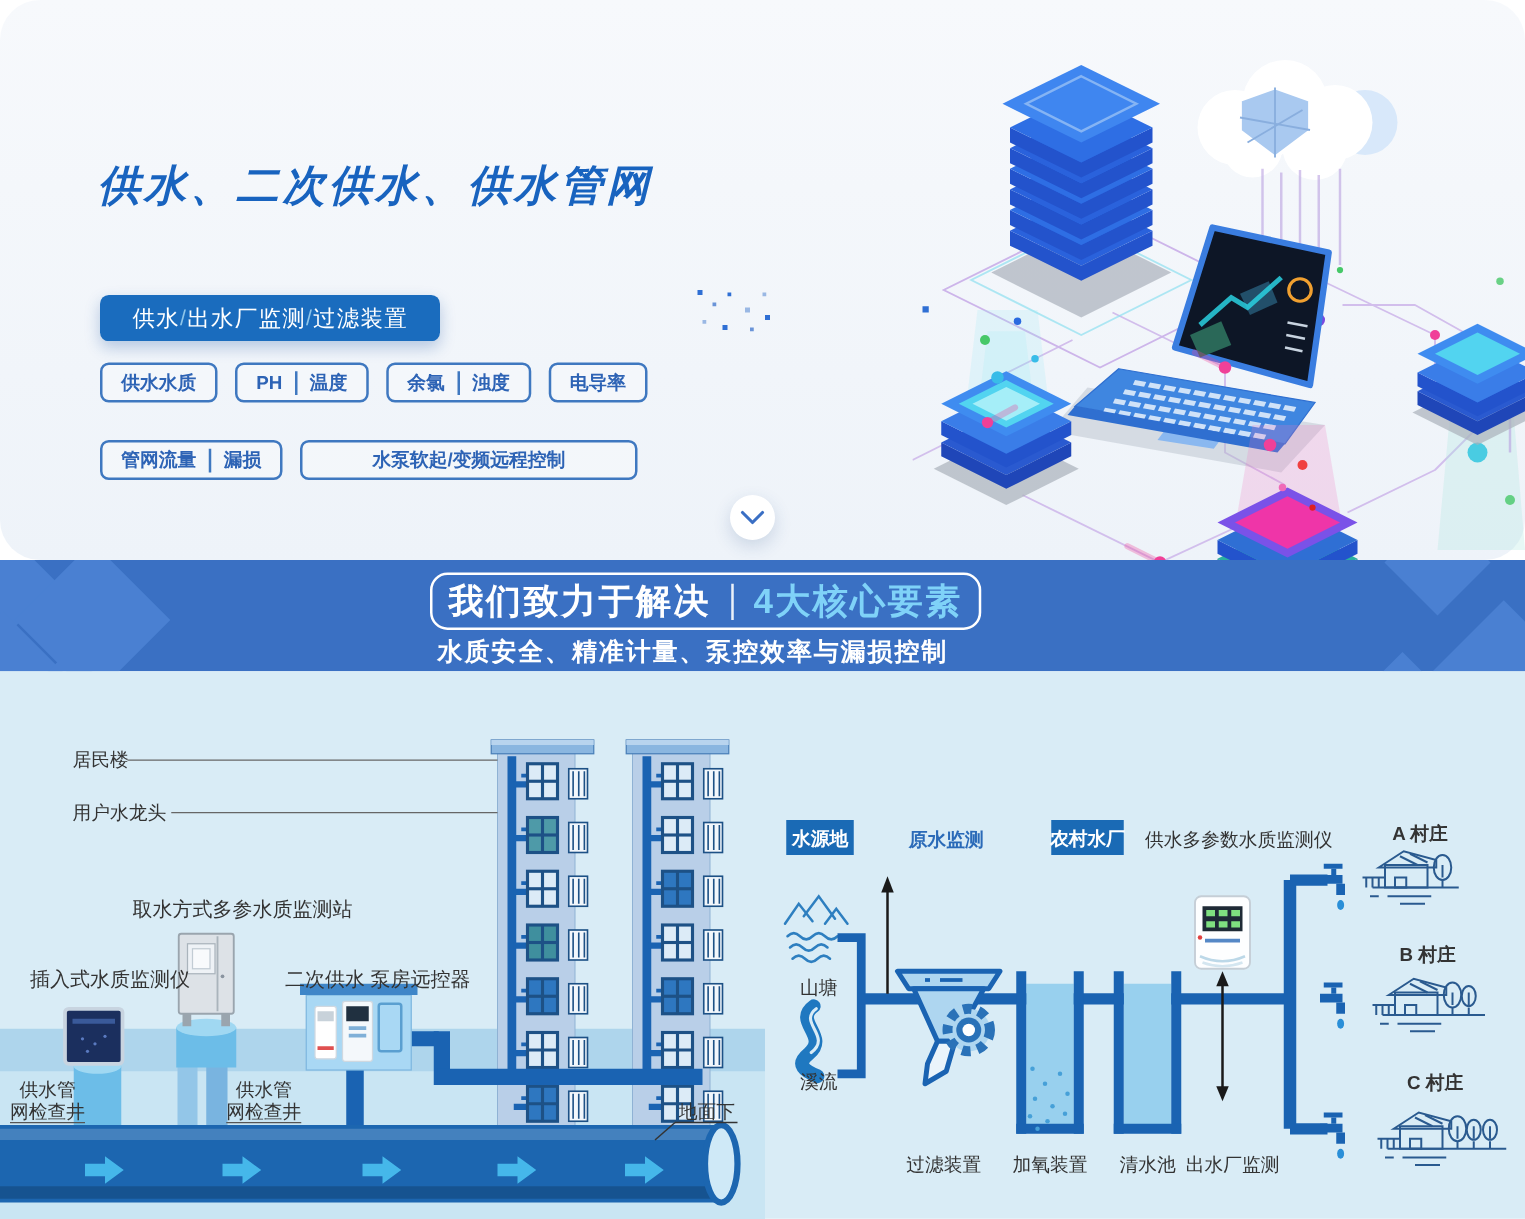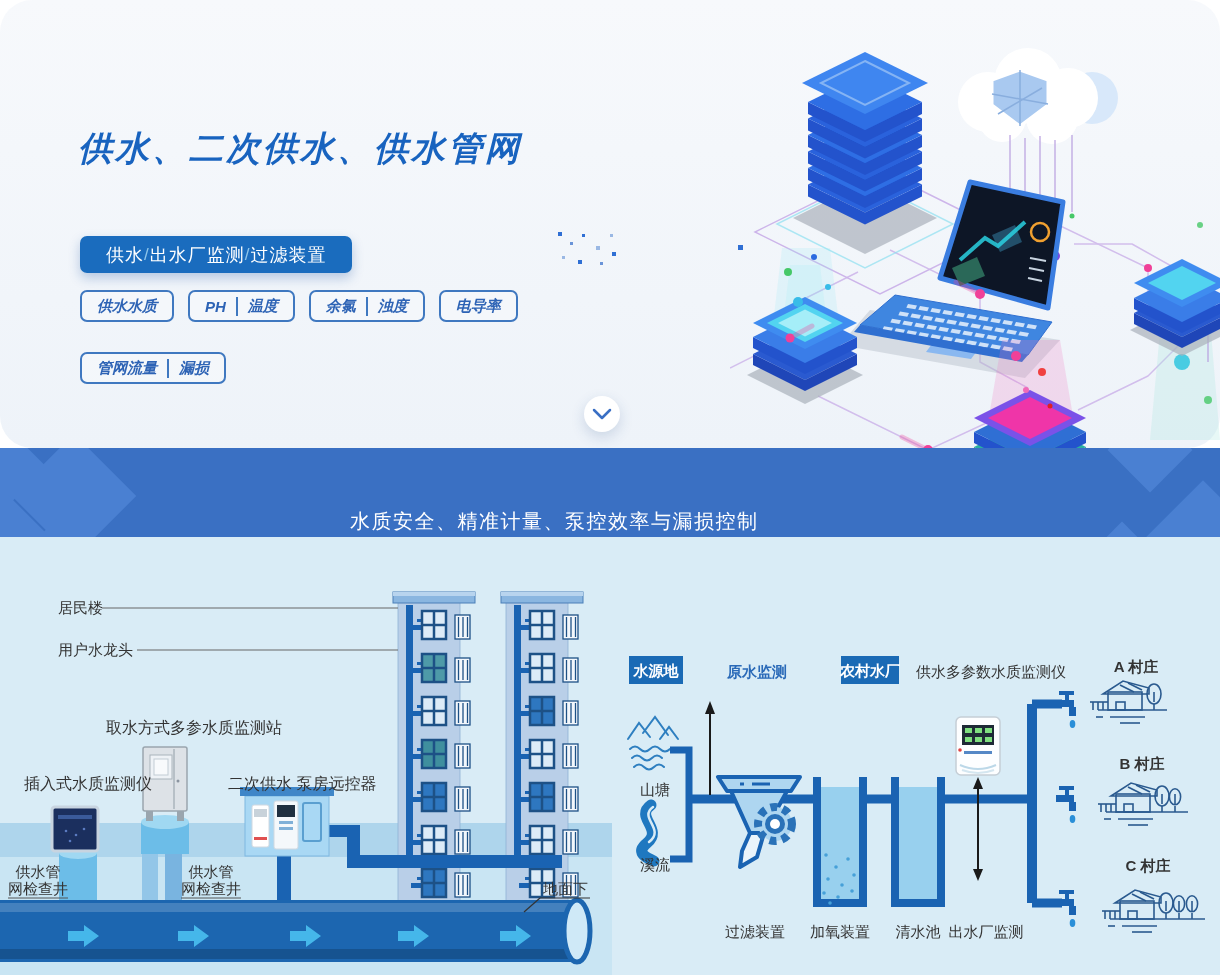--- a/index.html
+++ b/index.html
@@ -17,38 +17,38 @@
   .tab-primary{background:var(--tab-left);color:#fff;font-size:18px;font-weight:bold;
     display:flex;align-items:center;padding:0 22px;letter-spacing:1px;}
   .tab-rest{background:var(--tab-right);display:flex;align-items:center;
     padding:0 26px;color:#fff;font-size:18px;letter-spacing:1px;}
   .tab-item{cursor:pointer;}
   .tab-sep{color:#8fc6ea;font-size:17px;}
   .tags-row{position:absolute;left:80px;display:flex;gap:14px;}
   .tags-row.r1{top:290px;} .tags-row.r2{top:332px;margin-top:20px;}
   .tag{display:flex;align-items:center;border:2px solid #3f78c0;border-radius:7px;
     height:28px;padding:0 15px;color:#2d63b5;font-size:15px;font-weight:bold;gap:10px;
-    background:rgba(255,255,255,.25);font-style:italic;}
+    background:rgba(255,255,255,.25);}
   .tag.wide{padding:0 56px;}
   .tag-div{width:2px;height:19px;background:#3f78c0;}
   .chevron-btn{position:absolute;left:584px;top:396px;width:36px;height:36px;border-radius:50%;
     background:#fff;box-shadow:0 5px 14px rgba(40,80,140,.18);display:flex;align-items:center;
     justify-content:center;cursor:pointer;}
   .hero-dots{position:absolute;left:552px;top:226px;}
   
   .banner{position:absolute;left:0;top:448px;width:1220px;height:89px;
     background:var(--banner-bg);overflow:hidden;}
   .diamond{position:absolute;background:#4a80d2;transform:rotate(45deg);}
   .banner-pill{position:absolute;left:344px;top:10px;width:441px;height:46px;
     border:2.5px solid #fff;border-radius:14px;display:flex;align-items:center;
     justify-content:center;gap:16px;box-sizing:border-box;}
   .pill-left{font-size:28px;font-weight:900;color:#fff;letter-spacing:2px;white-space:nowrap;}
   .pill-div{width:2px;height:29px;background:rgba(255,255,255,.9);}
   .pill-right{font-size:28px;font-weight:900;color:var(--accent-cyan);letter-spacing:2px;white-space:nowrap;}
-  .banner-sub{position:absolute;left:350px;top:60px;font-size:20px;font-weight:normal;
+  .banner-sub{position:absolute;left:350px;top:60px;font-size:20px;font-weight:bold;
     color:#fff;letter-spacing:1.5px;white-space:nowrap;}
   
   .diagram-wrap{position:absolute;left:0;top:537px;width:1220px;height:497px;background:#d9ecf6;}
   svg text{font-family:"Liberation Sans","DejaVu Sans",sans-serif;}
 </style>
 </head>
 <body>
 
 <div id="page" style="--brand-blue: #1863bf; --banner-bg: #3a70c3; --accent-cyan: #7fd2f8; --tab-left: #1e93ca; --tab-right: #1a6cbe;">
 
@@ -81,20 +81,23 @@
         </div>
         <div class="tag">
           <span>电导率</span>
         </div>
       </div>
     <div class="tags-row r2">
         <div class="tag">
           <span>管网流量</span>
           <span class="tag-div"></span>
           <span>漏损</span>
+        </div>
+        <div class="tag wide">
+          <span>水泵软起/变频远程控制</span>
         </div>
       </div>
 
     <svg class="hero-dots" width="70" height="48">
       <g fill="#2f6fd4">
         <rect x="6" y="6" width="4" height="4"></rect>
           <rect x="30" y="8" width="3" height="3"></rect>
         <rect x="26" y="34" width="4" height="4"></rect>
           <rect x="60" y="26" width="4" height="4"></rect>
       </g>
@@ -309,20 +312,25 @@
     <div id="banner-diamonds">
         <div class="diamond" style="left: -38px; top: -16px; width: 70px; height: 70px;"></div>
         <div class="diamond" style="left: 30px; top: 4px; width: 88px; height: 88px;"></div>
         <div class="diamond" style="left: -34px; top: 56px; width: 72px; height: 72px;"></div>
         <div class="diamond" style="left: 26px; top: 84px; width: 60px; height: 60px;"></div>
         <div class="diamond" style="left: 1160px; top: 50px; width: 86px; height: 86px;"></div>
         <div class="diamond" style="left: 1092px; top: 86px; width: 60px; height: 60px;"></div>
         <div class="diamond" style="left: 1196px; top: 96px; width: 70px; height: 70px;"></div>
         <div class="diamond" style="left: 1120px; top: -28px; width: 60px; height: 60px;"></div>
       </div>
+    <div class="banner-pill">
+      <span class="pill-left">我们致力于解决</span>
+      <span class="pill-div"></span>
+      <span class="pill-right">4大核心要素</span>
+    </div>
     <div class="banner-sub">水质安全、精准计量、泵控效率与漏损控制</div>
   </div>
 
   <div class="diagram-wrap">
   <svg width="1220" height="438" viewBox="0 0 1220 438">
     <defs>
       <g id="faucet-glyph">
         <rect x="3" y="0" width="15" height="4" fill="#1a63b2"></rect>
         <rect x="9" y="4" width="4" height="5" fill="#1a63b2"></rect>
         <rect x="0" y="9" width="18" height="7" fill="#1a63b2"></rect>

